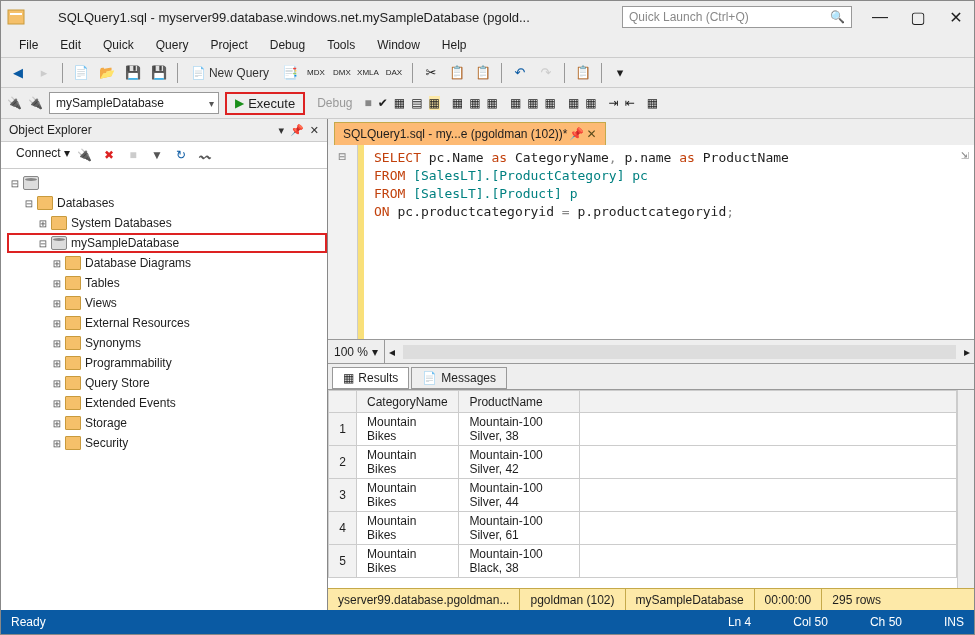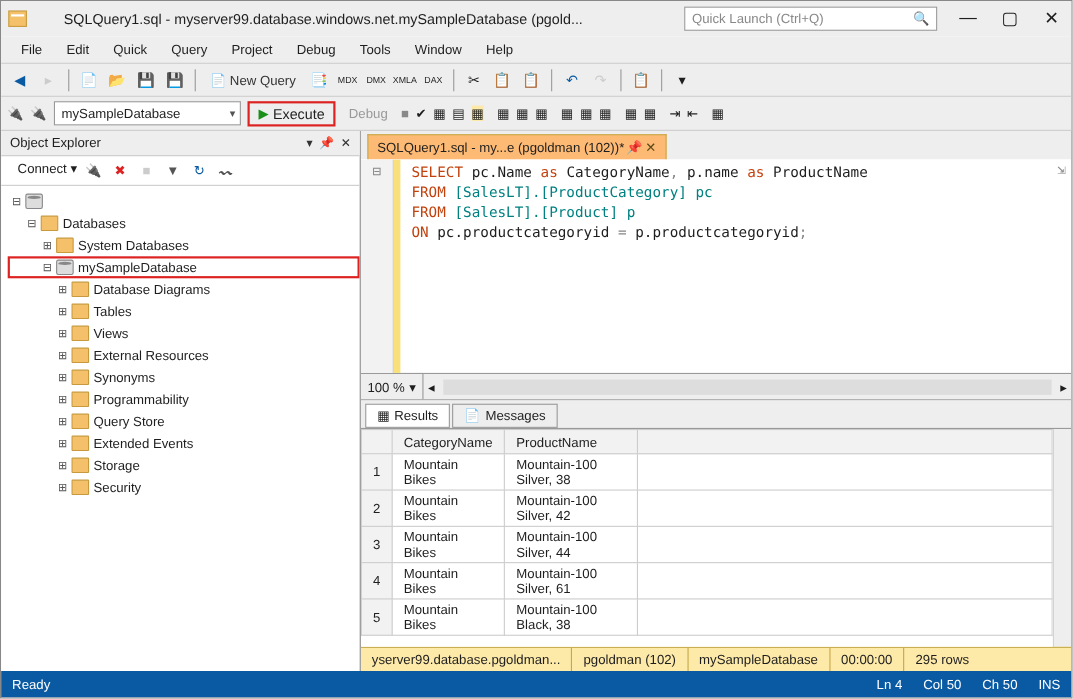--- a/index.html
+++ b/index.html
@@ -56,21 +56,21 @@
 .restab { padding: 3px 10px; border: 1px solid #999; background: #fff; display: flex; align-items: center; gap: 4px; font-size: 12px; cursor: pointer; }
 .restab.inactive { background: #eee; }
 .grid-wrap { flex: 1; overflow: auto; background: #fff; font-size: 12px; position: relative; }
 table.grid { border-collapse: collapse; width: 100%; }
 table.grid th, table.grid td { border: 1px solid #ccc; padding: 2px 10px; text-align: left; height: 22px; }
 table.grid th { background: #f2f2f2; font-weight: normal; }
 table.grid td.rownum { background: #f2f2f2; text-align: center; width: 28px; }
 .res-status { height: 22px; background: #fde9a8; display: flex; align-items: center; font-size: 12px; border-top: 1px solid #c5a94a; }
 .res-status span { padding: 0 10px; border-right: 1px solid #c5a94a; height: 100%; display: flex; align-items: center; }
 .statusbar { height: 24px; background: #0a5aa3; color: #fff; display: flex; align-items: center; font-size: 12px; padding: 0 10px; }
-.statusbar .ssect { margin-left: auto; display: flex; gap: 19px; }
+.statusbar .ssect { margin-left: auto; display: flex; gap: 42px; }
 .vscroll { width: 17px; background: #eee; border-left: 1px solid #ccc; }
 </style>
 </head>
 <body>
 
 <div class="titlebar">
   <span class="icon">
     <svg width="18" height="18">
         <rect x="1" y="2" width="16" height="14" fill="#f5c06a" stroke="#c89a3d"></rect>
         <rect x="3" y="5" width="12" height="2" fill="#fff"></rect>

